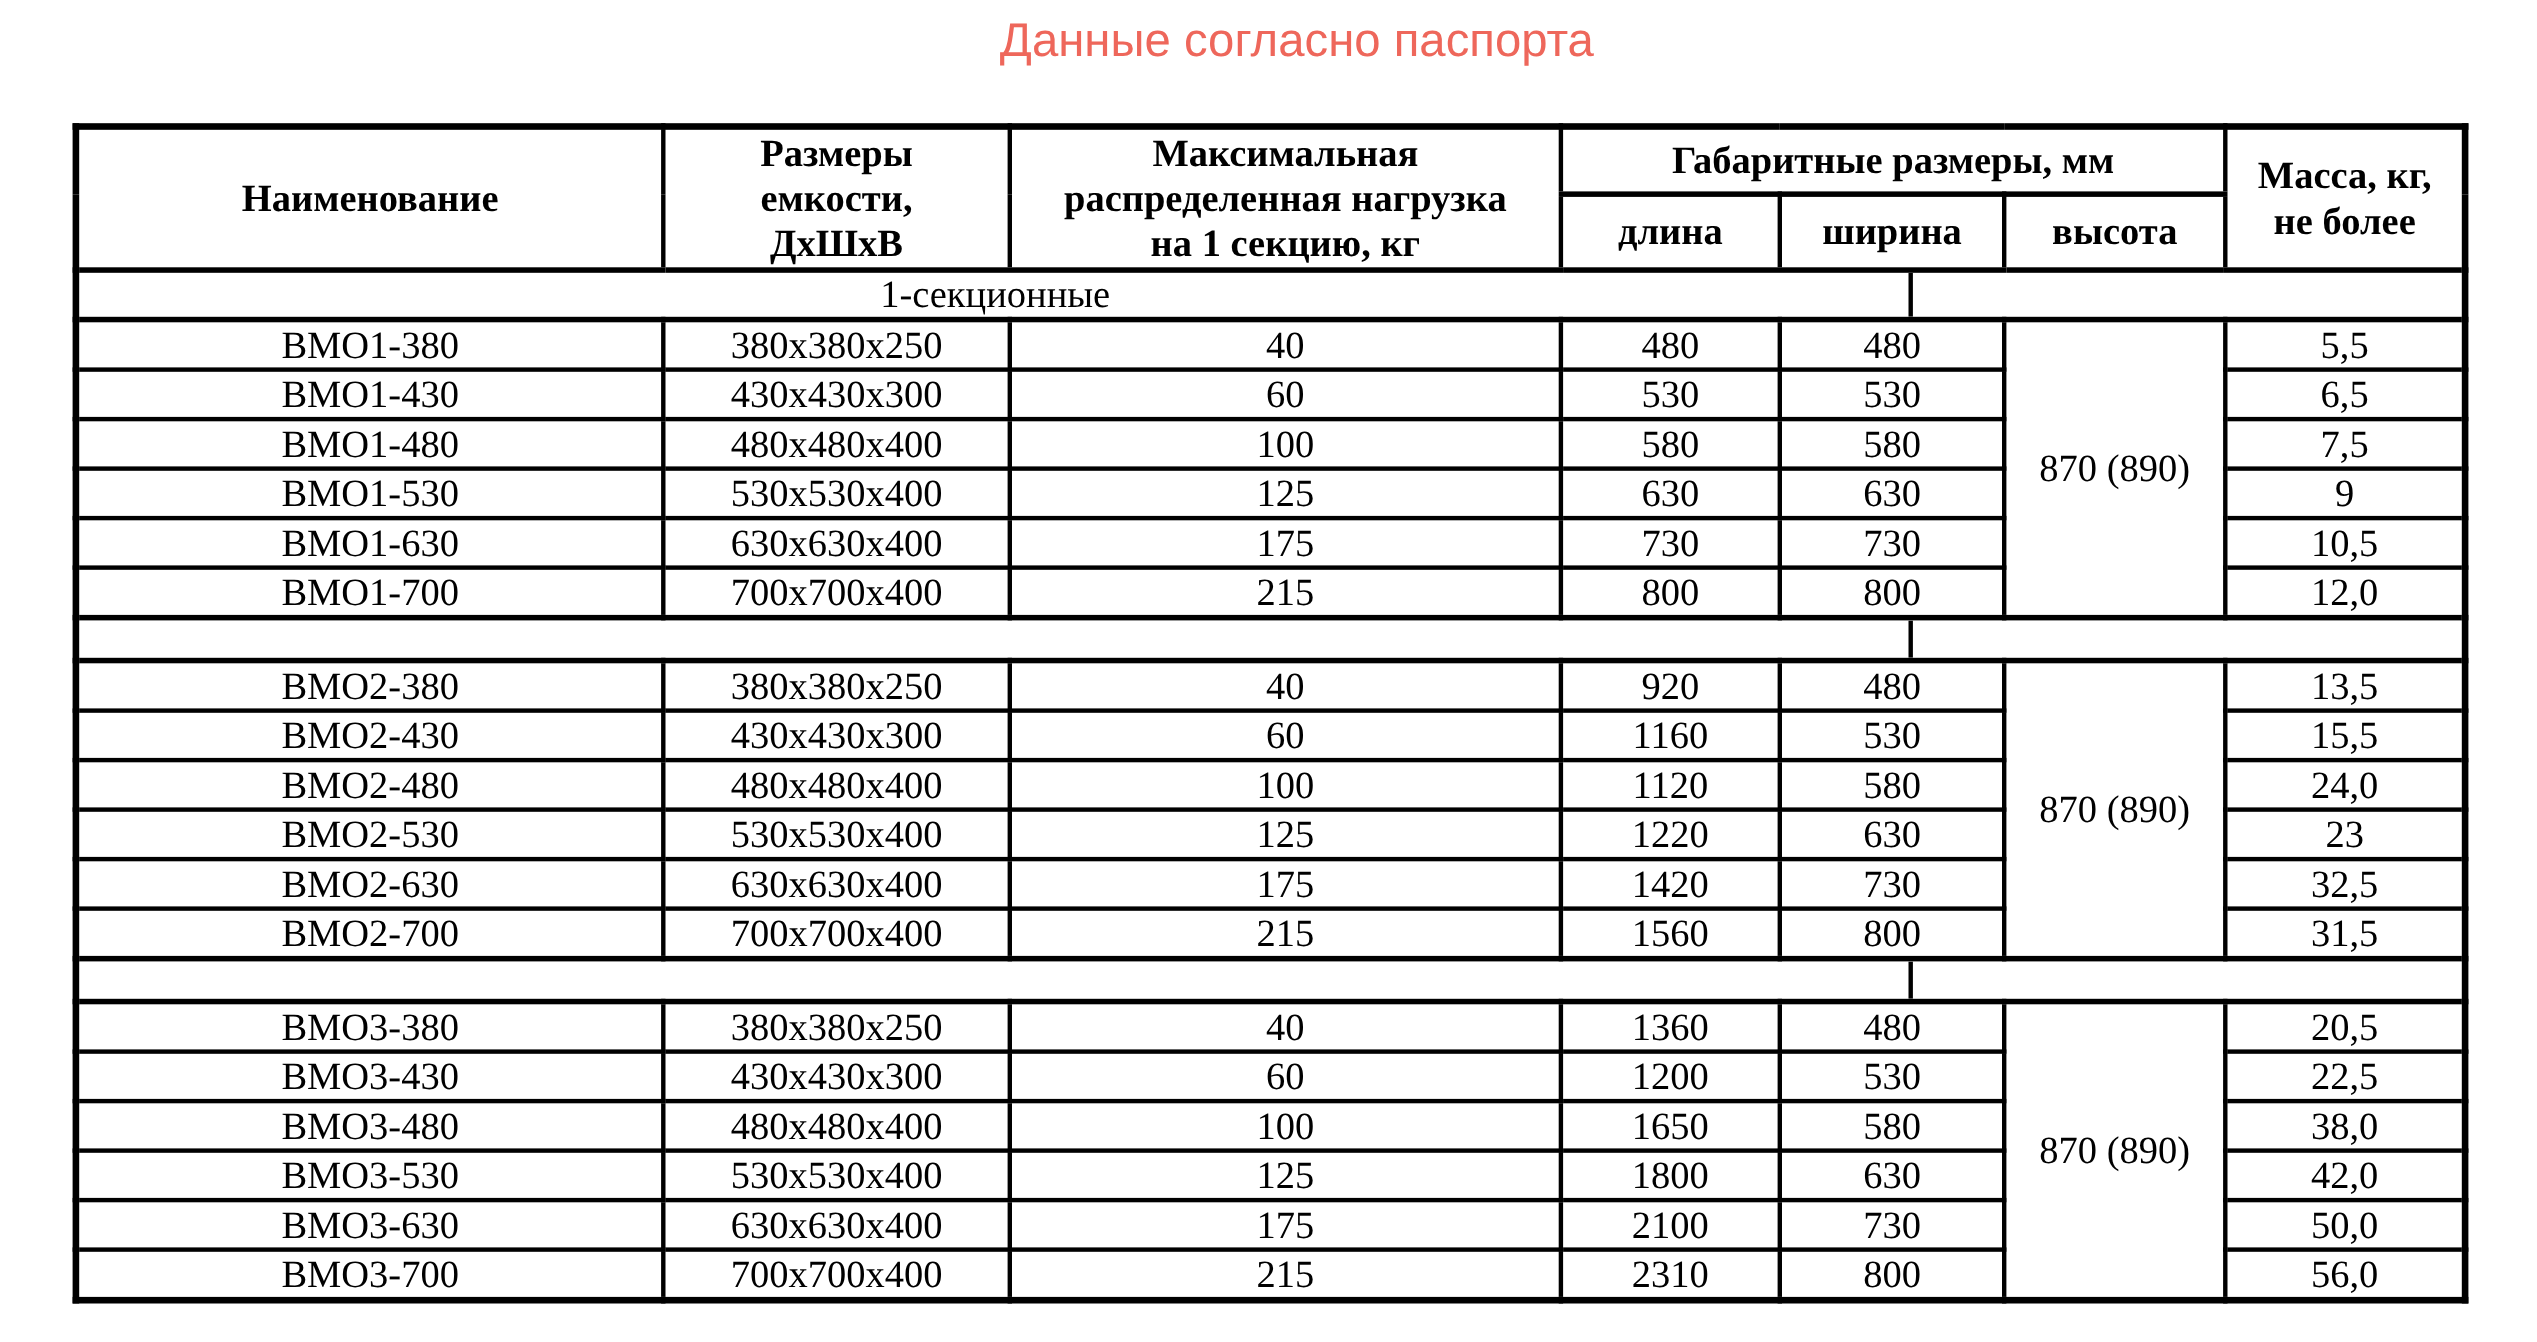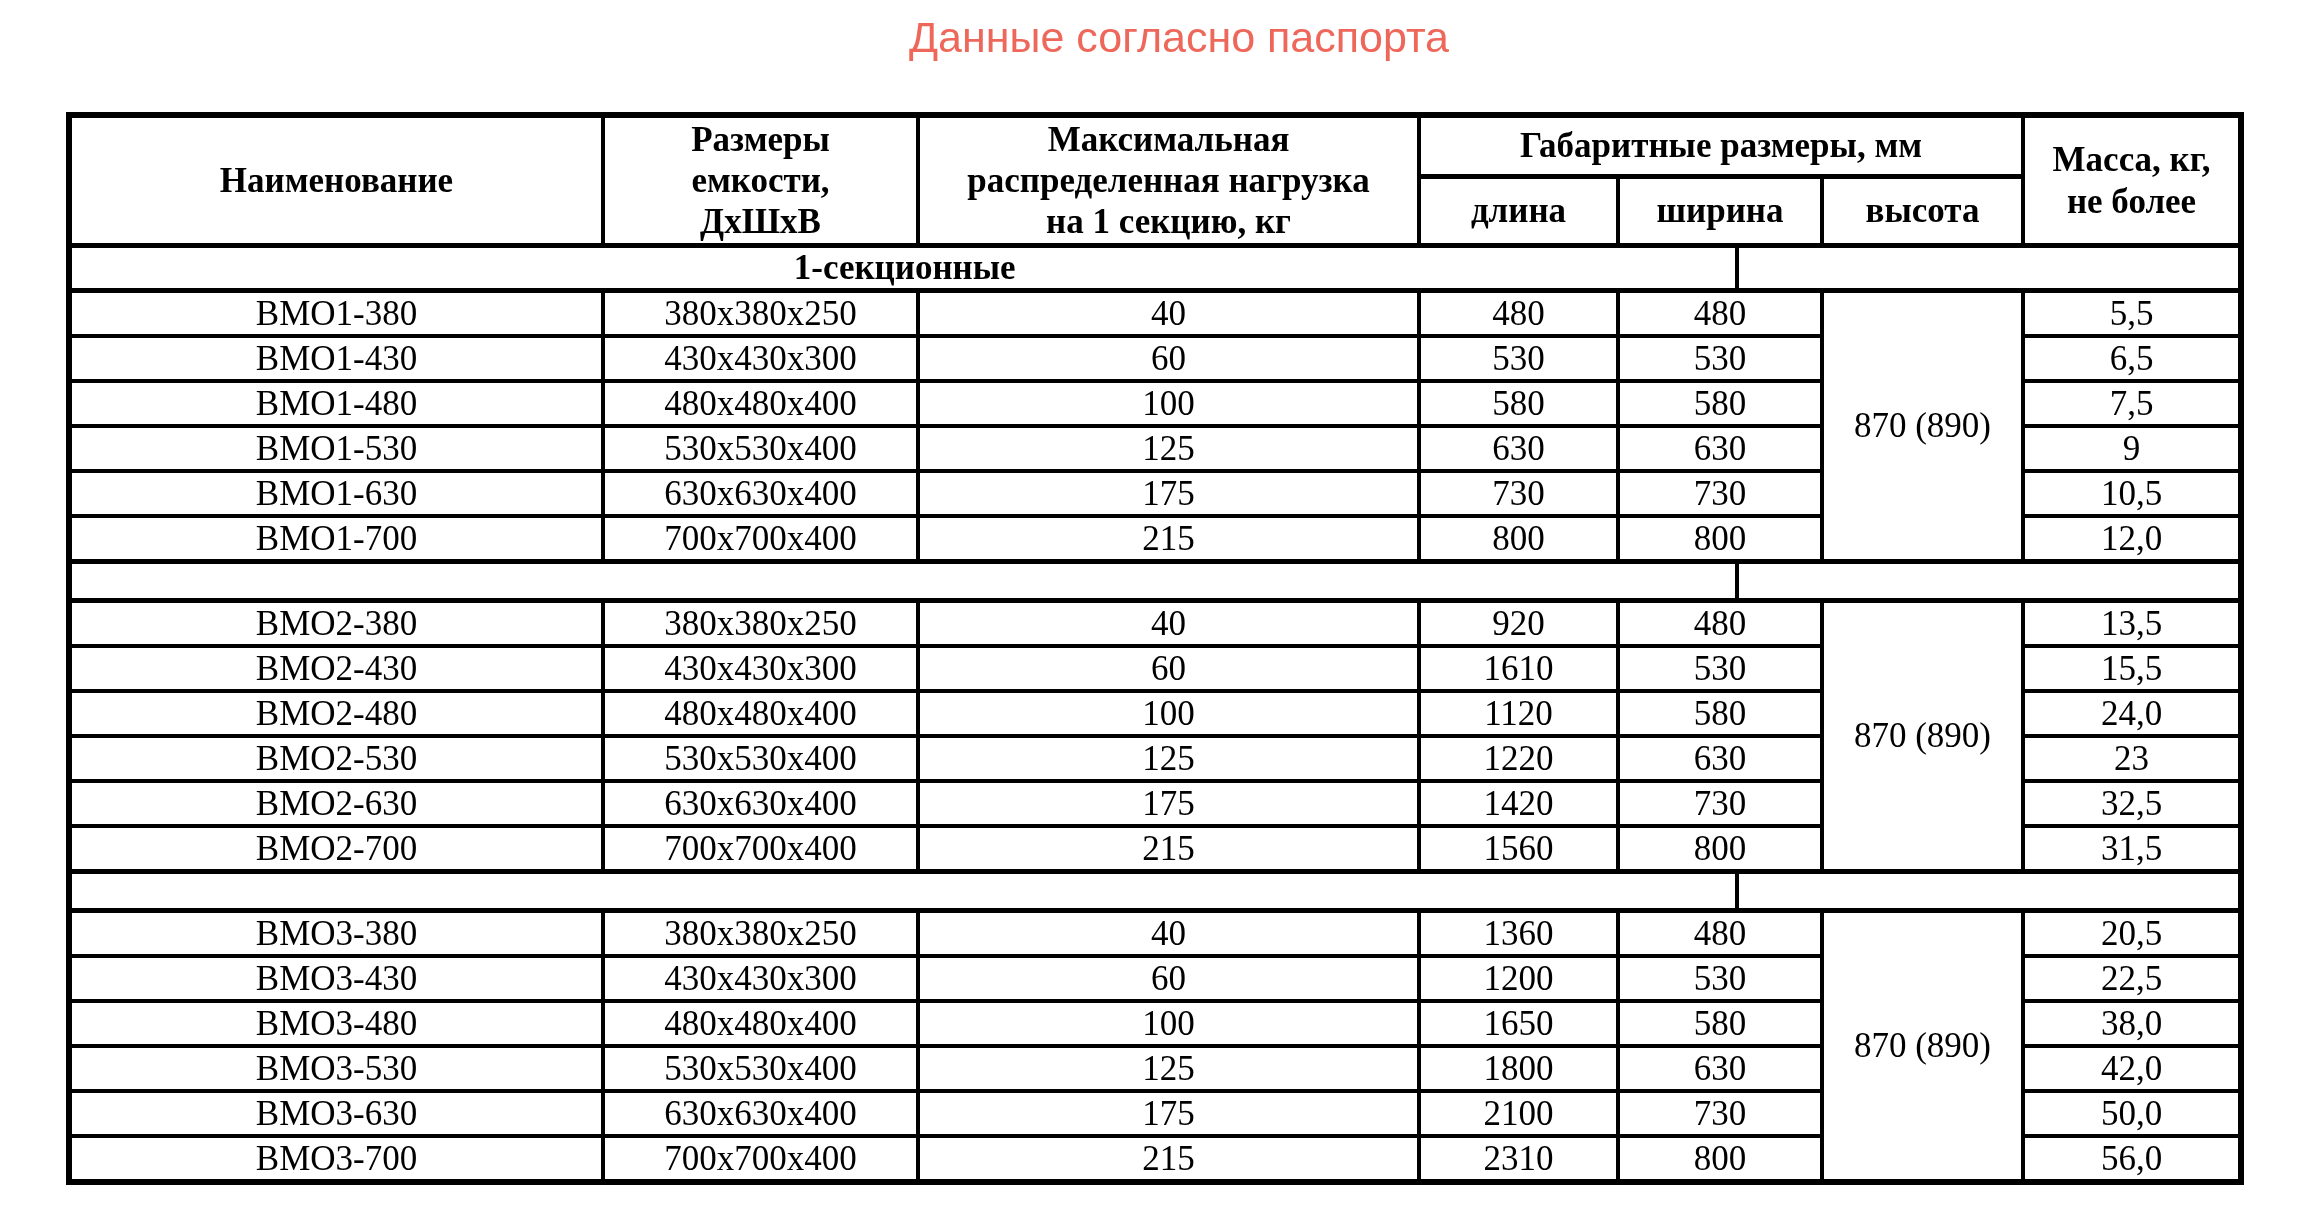--- a/index.html
+++ b/index.html
@@ -49,21 +49,21 @@
   tr.r-h1 th { height:56px; }
   tr.r-h2 th { height:64px; }
   tr.r-sect td { height:34px; border-bottom-width:5px; border-top-width:5px; }
   tr.r-data td { height:41px; }
   td.name {
     text-align:left;
     padding-left:12px;
   }
   td.sect-td {
     position:relative;
-    font-weight:bold;
+    font-weight:normal;
     padding:0;
   }
   .sect-label-area {
     width:76.89%;
     text-align:center;
   }
   .sect-divider {
     position:absolute;
     top:0; bottom:0;
     left:76.89%;
@@ -179,21 +179,21 @@
     <td>40</td>
     <td>920</td>
     <td>480</td>
     <td class="hcell" rowspan="6">870 (890)</td>
     <td>13,5</td>
   </tr>
   <tr class="r-data">
     <td class="name">ВМО2-430</td>
     <td>430х430х300</td>
     <td>60</td>
-    <td>1610</td>
+    <td>1160</td>
     <td>530</td>
     <td>15,5</td>
   </tr>
   <tr class="r-data">
     <td class="name">ВМО2-480</td>
     <td>480х480х400</td>
     <td>100</td>
     <td>1120</td>
     <td>580</td>
     <td>24,0</td>

